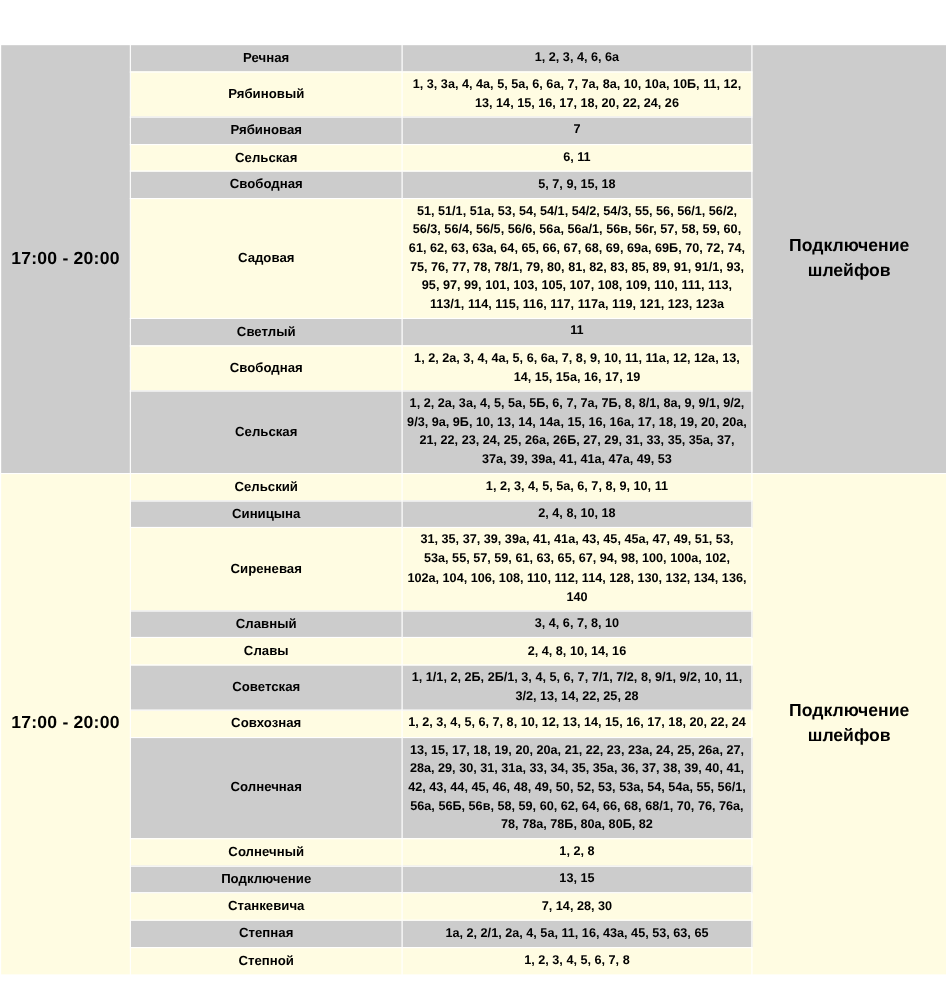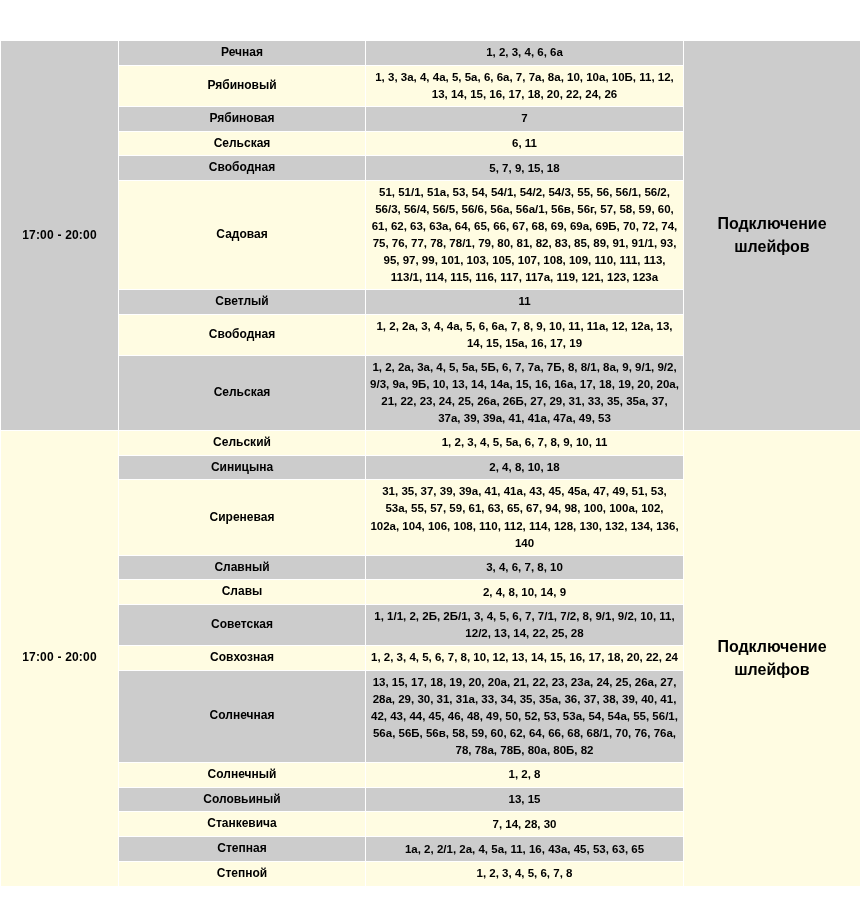--- a/index.html
+++ b/index.html
@@ -32,21 +32,21 @@
     border: 1px solid #ffffff;
     padding: 3px 4px;
     vertical-align: middle;
     text-align: center;
     line-height: 1.48;
   }
   td.tone-gray  { background: #cccccc; }
   td.tone-cream { background: #fffce2; }
 
   td.cell-time {
-    font-size: 12px;
+    font-size: 16px;
     letter-spacing: 0.2px;
     white-space: nowrap;
   }
   td.cell-street {
     font-size: 12px;
   }
   td.cell-houses {
     font-size: 11.5px;
     padding-left: 8px;
     padding-right: 8px;
@@ -119,40 +119,40 @@
       <tr>
         <td class="cell-street tone-cream">Сиреневая</td>
         <td class="cell-houses tone-cream">31, 35, 37, 39, 39а, 41, 41а, 43, 45, 45а, 47, 49, 51, 53, 53а, 55, 57, 59, 61, 63, 65, 67, 94, 98, 100, 100а, 102, 102а, 104, 106, 108, 110, 112, 114, 128, 130, 132, 134, 136, 140</td>
       </tr>
       <tr>
         <td class="cell-street tone-gray">Славный</td>
         <td class="cell-houses tone-gray">3, 4, 6, 7, 8, 10</td>
       </tr>
       <tr>
         <td class="cell-street tone-cream">Славы</td>
-        <td class="cell-houses tone-cream">2, 4, 8, 10, 14, 9</td>
+        <td class="cell-houses tone-cream">2, 4, 8, 10, 14, 16</td>
       </tr>
       <tr>
         <td class="cell-street tone-gray">Советская</td>
-        <td class="cell-houses tone-gray">1, 1/1, 2, 2Б, 2Б/1, 3, 4, 5, 6, 7, 7/1, 7/2, 8, 9/1, 9/2, 10, 11, 12/2, 13, 14, 22, 25, 28</td>
+        <td class="cell-houses tone-gray">1, 1/1, 2, 2Б, 2Б/1, 3, 4, 5, 6, 7, 7/1, 7/2, 8, 9/1, 9/2, 10, 11, 3/2, 13, 14, 22, 25, 28</td>
       </tr>
       <tr>
         <td class="cell-street tone-cream">Совхозная</td>
         <td class="cell-houses tone-cream">1, 2, 3, 4, 5, 6, 7, 8, 10, 12, 13, 14, 15, 16, 17, 18, 20, 22, 24</td>
       </tr>
       <tr>
         <td class="cell-street tone-gray">Солнечная</td>
         <td class="cell-houses tone-gray">13, 15, 17, 18, 19, 20, 20а, 21, 22, 23, 23а, 24, 25, 26а, 27, 28а, 29, 30, 31, 31а, 33, 34, 35, 35а, 36, 37, 38, 39, 40, 41, 42, 43, 44, 45, 46, 48, 49, 50, 52, 53, 53а, 54, 54а, 55, 56/1, 56а, 56Б, 56в, 58, 59, 60, 62, 64, 66, 68, 68/1, 70, 76, 76а, 78, 78а, 78Б, 80а, 80Б, 82</td>
       </tr>
       <tr>
         <td class="cell-street tone-cream">Солнечный</td>
         <td class="cell-houses tone-cream">1, 2, 8</td>
       </tr>
       <tr>
-        <td class="cell-street tone-gray">Соловьиный</td>
+        <td class="cell-street tone-gray">Подключение</td>
         <td class="cell-houses tone-gray">13, 15</td>
       </tr>
       <tr>
         <td class="cell-street tone-cream">Станкевича</td>
         <td class="cell-houses tone-cream">7, 14, 28, 30</td>
       </tr>
       <tr>
         <td class="cell-street tone-gray">Степная</td>
         <td class="cell-houses tone-gray">1а, 2, 2/1, 2а, 4, 5а, 11, 16, 43а, 45, 53, 63, 65</td>
       </tr>

